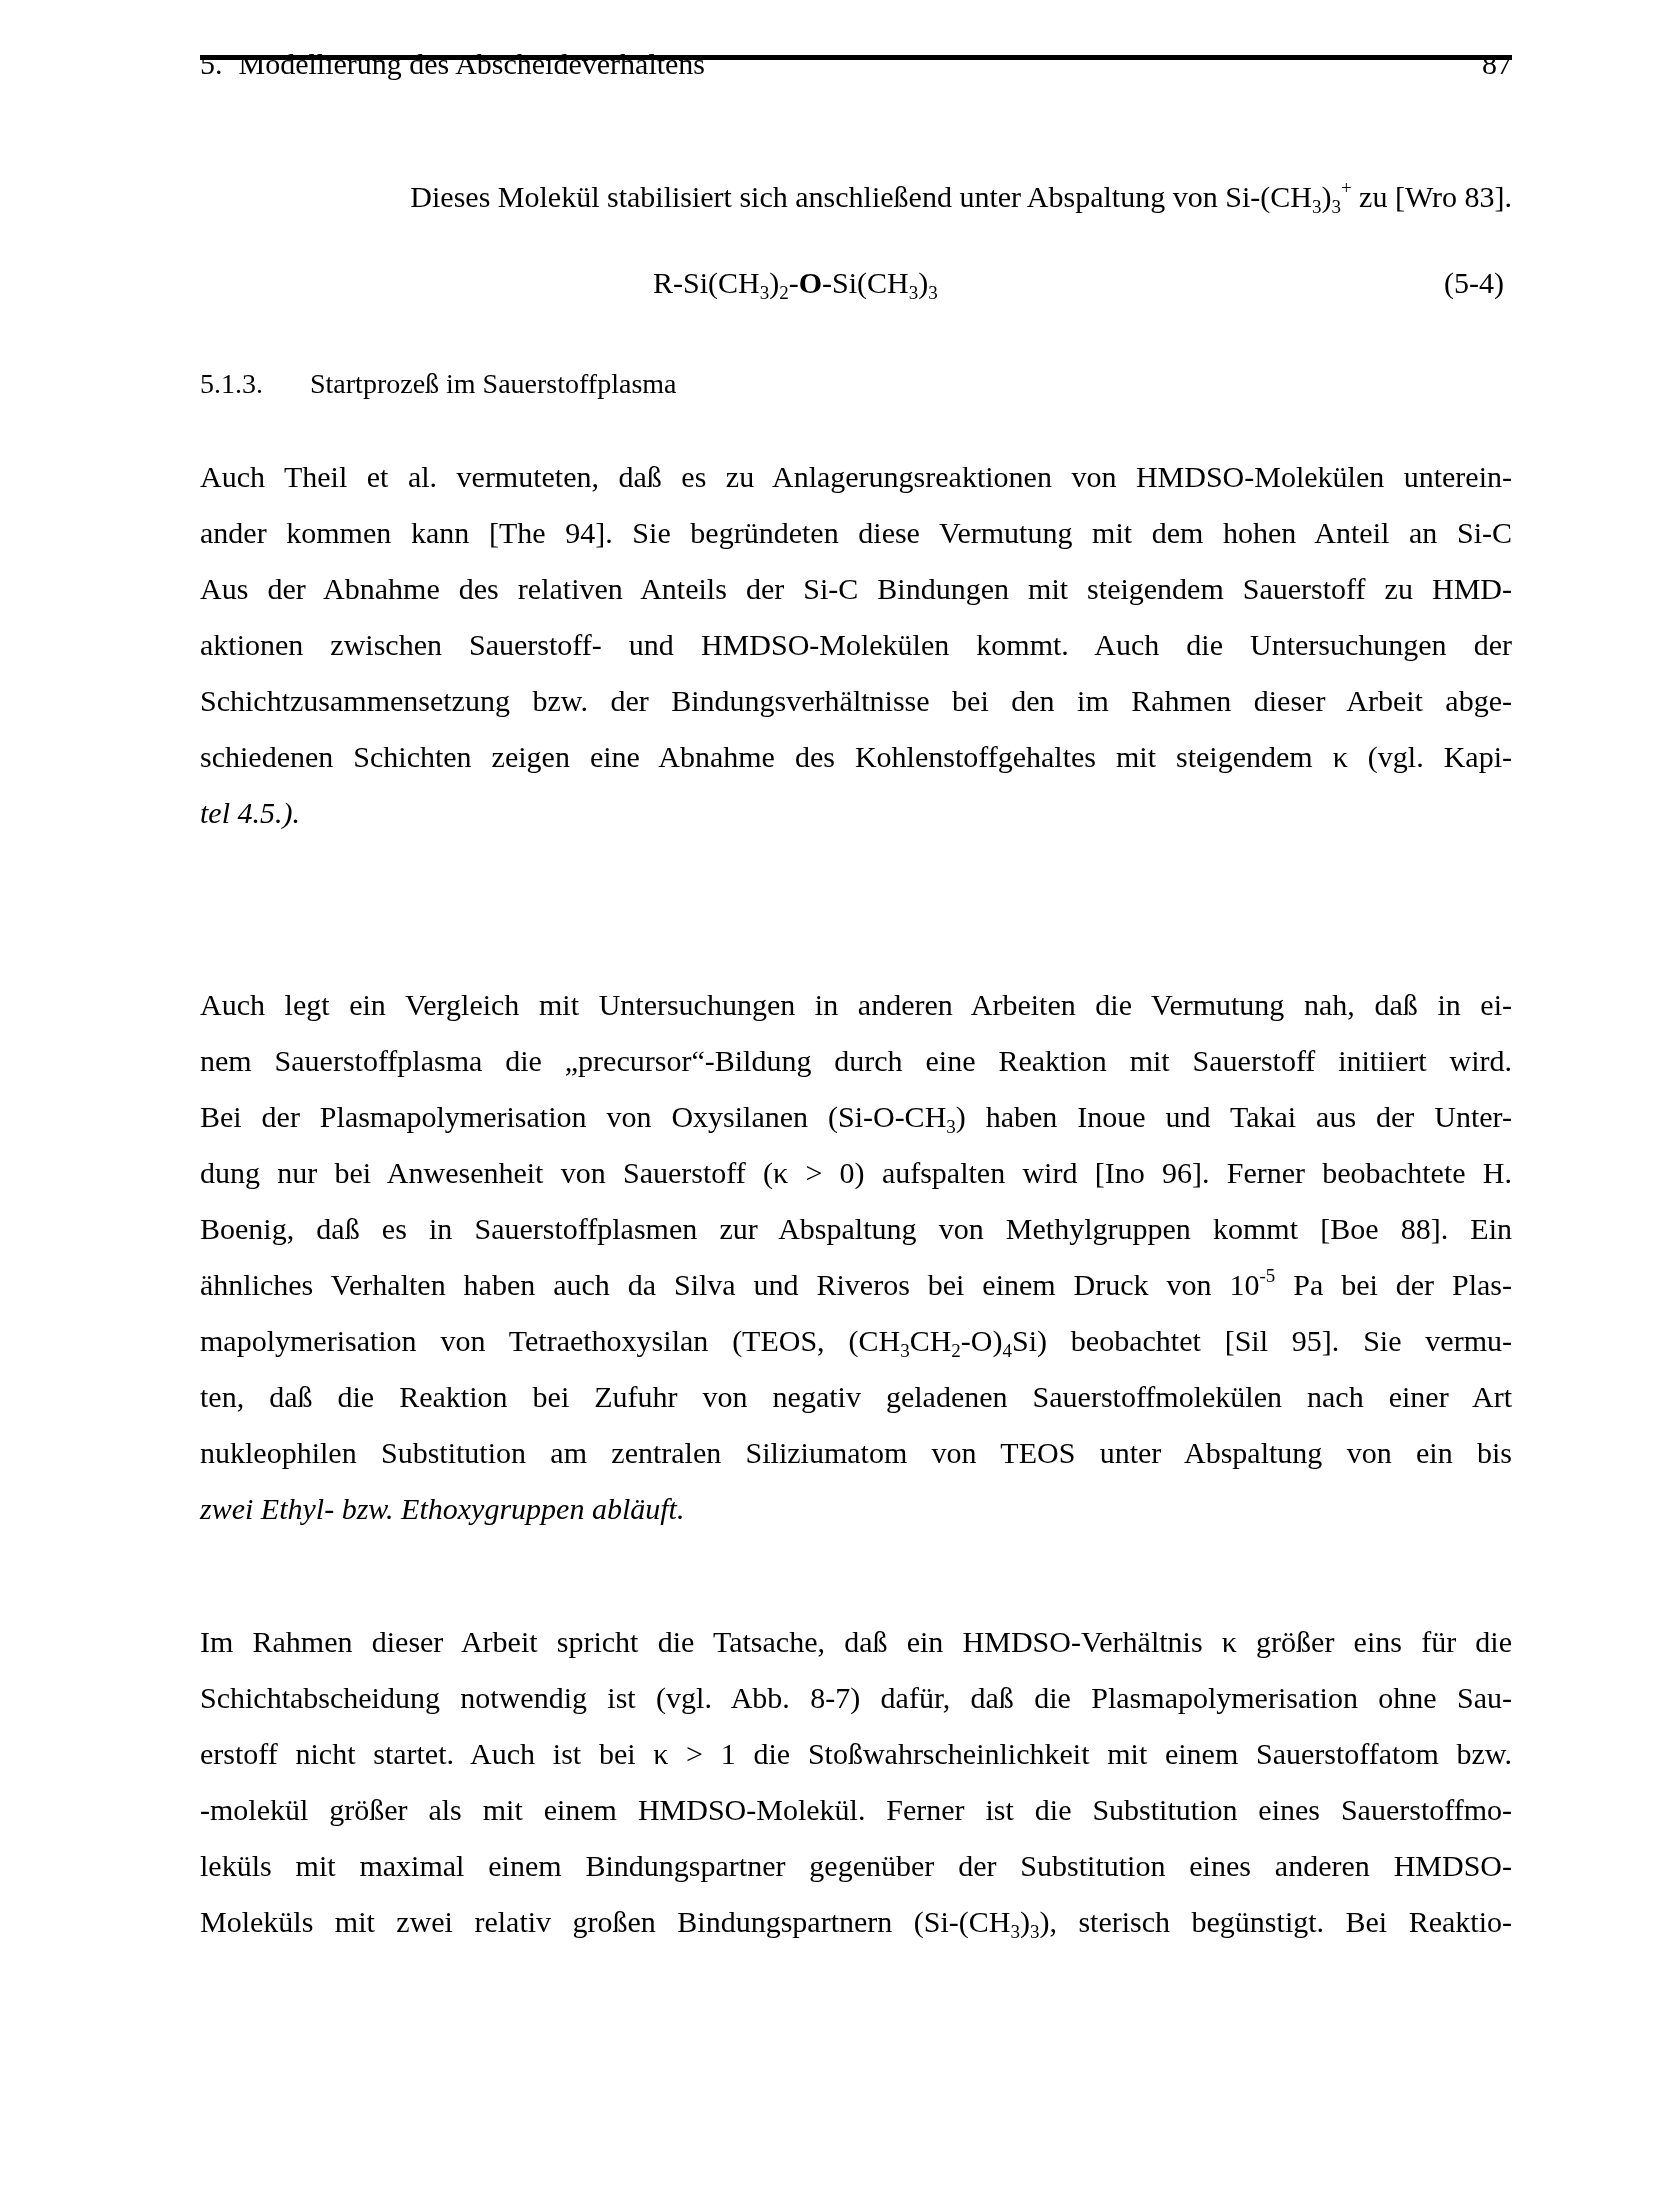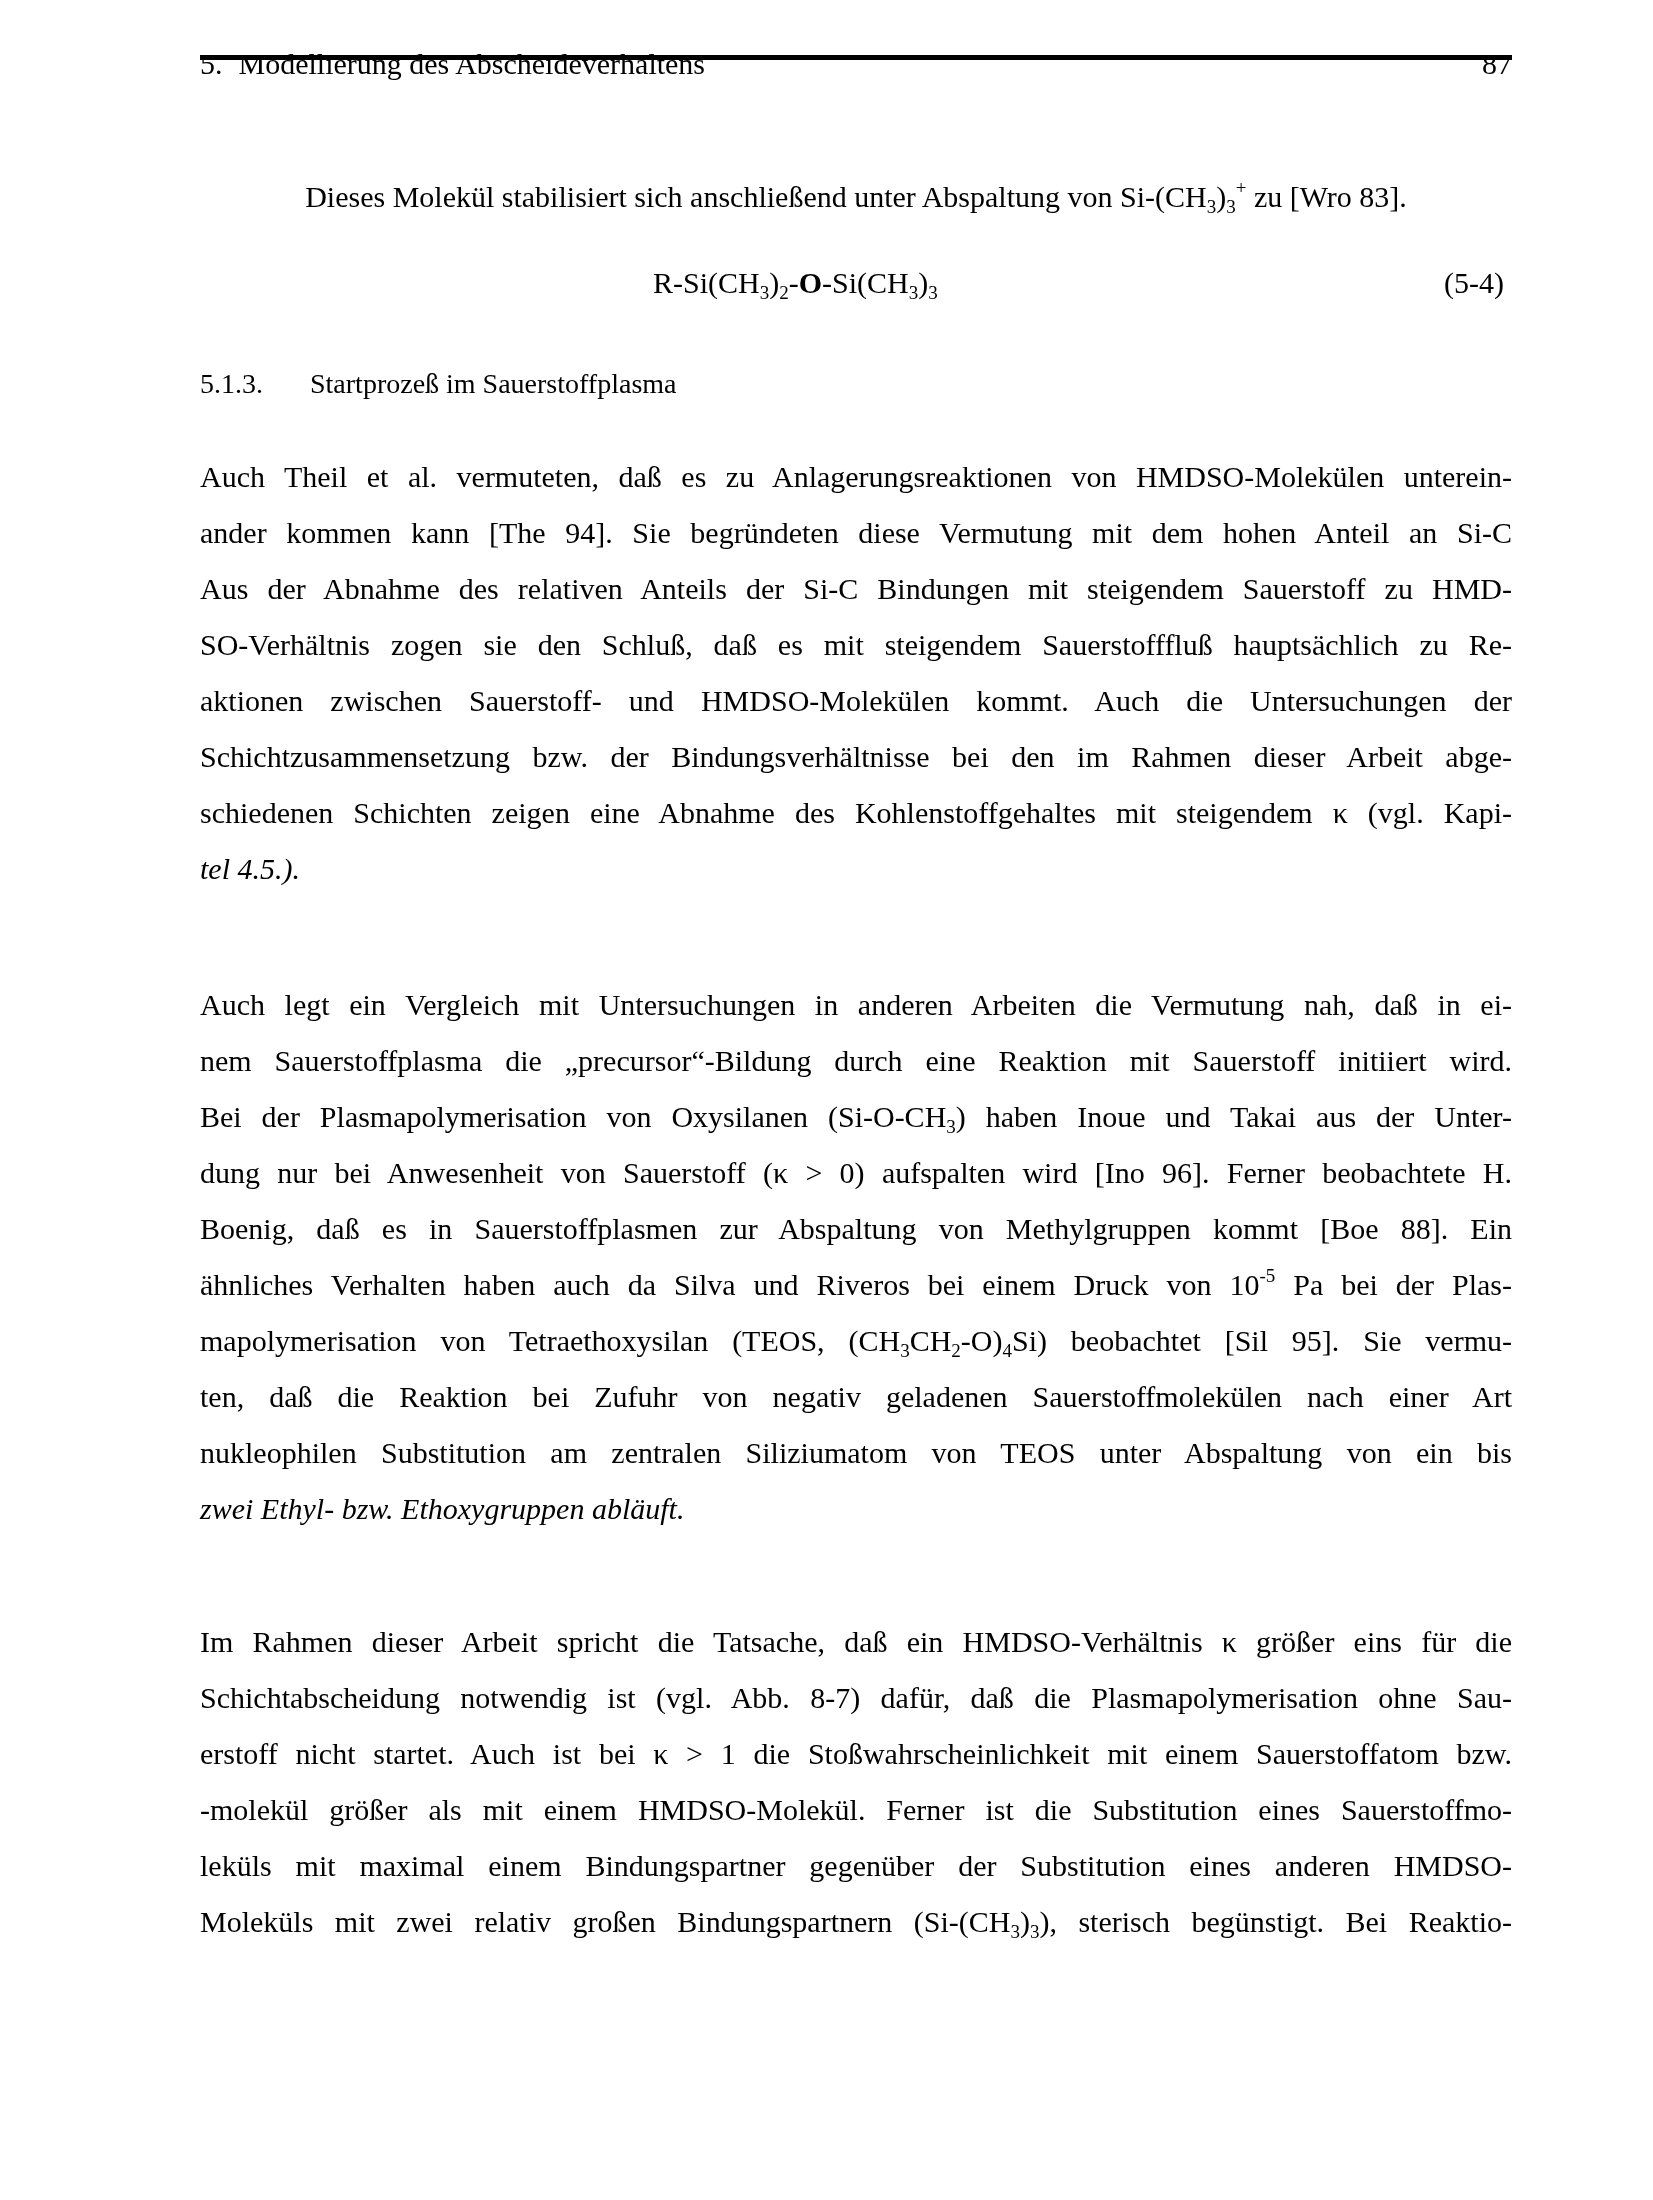--- a/index.html
+++ b/index.html
@@ -55,21 +55,21 @@
     font-style: italic;
   }
   .intro-para {
     position: absolute;
     left: 200px;
     top: 169px;
     width: 1312px;
     font-size: 30px;
     line-height: 56px;
     margin: 0;
-    text-align: center;
+    text-align: right;
     white-space: nowrap;
   }
   .equation-row {
     position: absolute;
     left: 200px;
     top: 255px;
     width: 1312px;
     height: 56px;
     line-height: 56px;
     font-size: 30px;
@@ -117,21 +117,20 @@
 
   <h2 class="section-heading">
     <span class="section-num">5.1.3.</span>
     <span class="section-title">Startprozeß im Sauerstoffplasma</span>
   </h2>
 
   <div class="para p-first">
       <div class="line">Auch Theil et al. vermuteten, daß es zu Anlagerungsreaktionen von HMDSO-Molekülen unterein-</div>
       <div class="line">ander kommen kann [The 94]. Sie begründeten diese Vermutung mit dem hohen Anteil an Si-C</div>
       <div class="line">Aus der Abnahme des relativen Anteils der Si-C Bindungen mit steigendem Sauerstoff zu HMD-</div>
-      <div class="line">SO-Verhältnis zogen sie den Schluß, daß es mit steigendem Sauerstofffluß hauptsächlich zu Re-</div>
       <div class="line">aktionen zwischen Sauerstoff- und HMDSO-Molekülen kommt. Auch die Untersuchungen der</div>
       <div class="line">Schichtzusammensetzung bzw. der Bindungsverhältnisse bei den im Rahmen dieser Arbeit abge-</div>
       <div class="line">schiedenen Schichten zeigen eine Abnahme des Kohlenstoffgehaltes mit steigendem κ (vgl. Kapi-</div>
       <div class="line last">tel 4.5.).</div>
     </div>
   <div class="para p-second">
       <div class="line">Auch legt ein Vergleich mit Untersuchungen in anderen Arbeiten die Vermutung nah, daß in ei-</div>
       <div class="line">nem Sauerstoffplasma die „precursor“-Bildung durch eine Reaktion mit Sauerstoff initiiert wird.</div>
       <div class="line">Bei der Plasmapolymerisation von Oxysilanen (Si-O-CH<sub>3</sub>) haben Inoue und Takai aus der Unter-</div>
       <div class="line">dung nur bei Anwesenheit von Sauerstoff (κ &gt; 0) aufspalten wird [Ino 96]. Ferner beobachtete H.</div>

